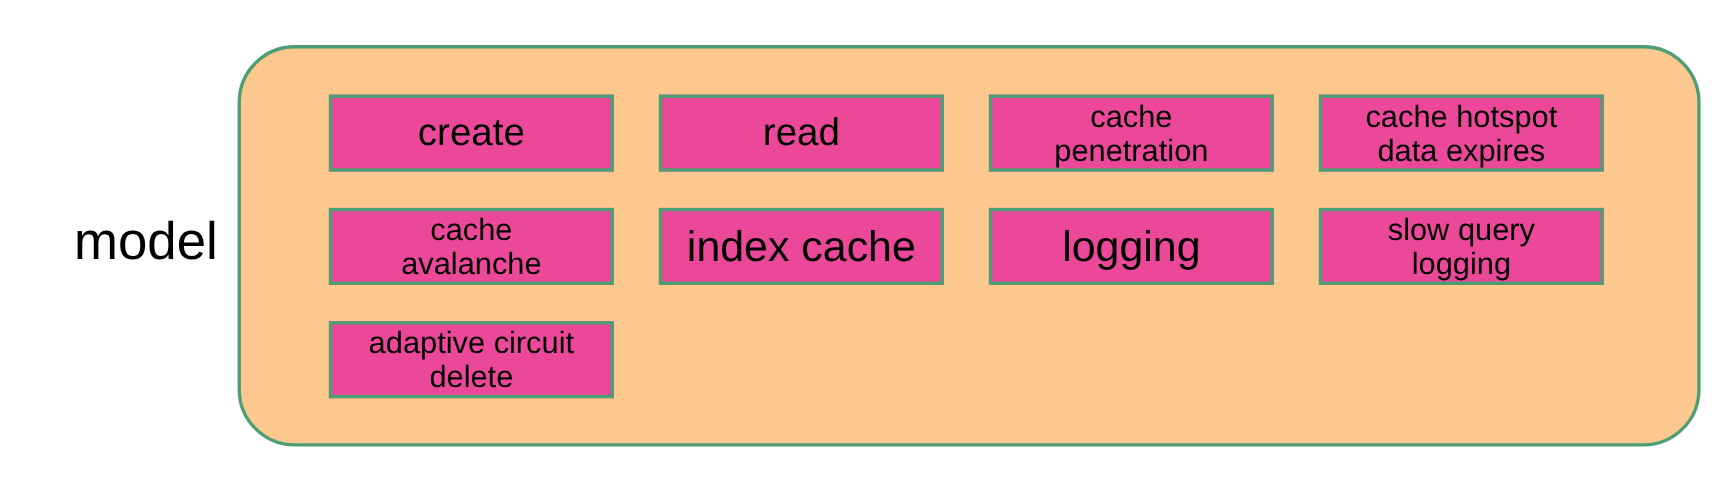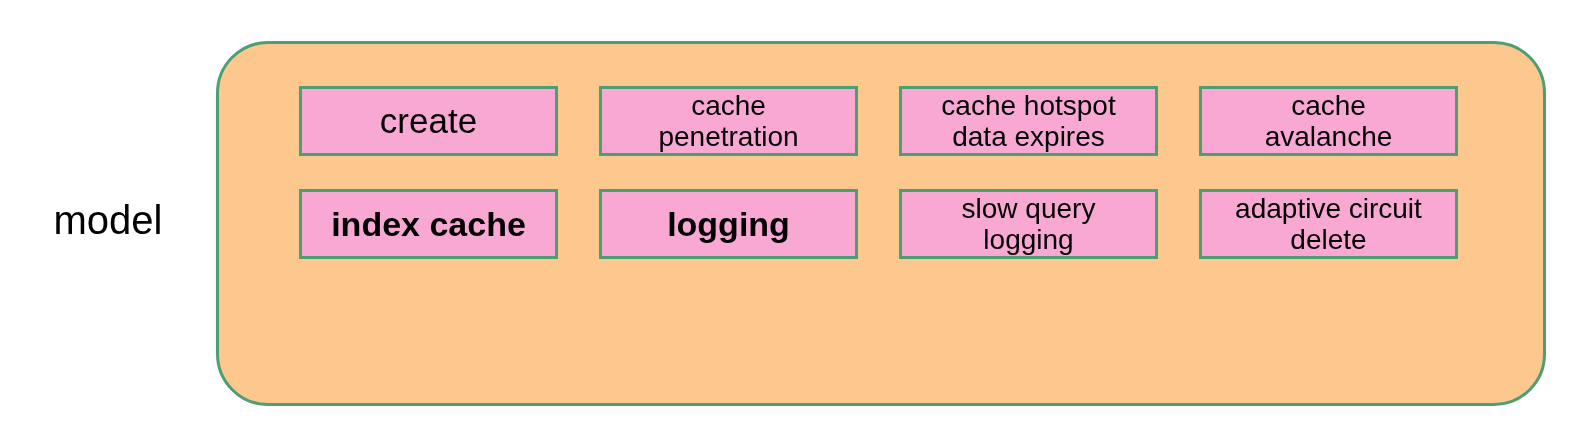--- a/index.html
+++ b/index.html
@@ -16,22 +16,22 @@
   #stage {
     position: relative;
     width: 1570px;
     height: 440px;
   }
   #group-label {
     position: absolute;
     left: 18px;
     top: 196px;
     width: 180px;
-    text-align: center;
-    font-size: 40px;
+    text-align: right;
+    font-size: 48px;
     line-height: 48px;
     color: #000000;
     white-space: nowrap;
   }
   #model-container {
     position: absolute;
     left: 216px;
     top: 41px;
     width: 1330px;
     height: 365px;
@@ -47,61 +47,63 @@
     width: 1159px;
     height: 276px;
     display: grid;
     grid-template-columns: repeat(4, 259px);
     grid-template-rows: 70px 70px 70px;
     column-gap: 41px;
     row-gap: 33px;
   }
   .cell {
     box-sizing: border-box;
-    background: #f9a8d4;
+    background: #ec4899;
     border: 3px solid #4c9e74;
     display: flex;
     align-items: center;
     justify-content: center;
     text-align: center;
     color: #000000;
     padding: 0 20px;
   }
   .cell .cell-text {
     display: block;
     white-space: pre-line;
   }
   .size-lg .cell-text {
     font-size: 35px;
     line-height: 40px;
   }
   .size-md .cell-text {
-    font-size: 34px;
+    font-size: 39px;
     line-height: 35px;
-    font-weight: bold;
   }
   .size-sm .cell-text {
     font-size: 28px;
     line-height: 31px;
     text-align: center;
   }
 </style>
 </head>
 <body>
 
 <div id="stage">
 
   <div id="group-label">model</div>
 
   <div id="model-container">
   </div>
 
   <div id="grid">
     <div class="cell size-lg">
       <span class="cell-text">create</span>
+    </div>
+    <div class="cell size-lg">
+      <span class="cell-text">read</span>
     </div>
 
     <div class="cell size-sm">
       <span class="cell-text">cache
 penetration</span>
     </div>
     <div class="cell size-sm">
       <span class="cell-text">cache hotspot
 data expires</span>
     </div>

